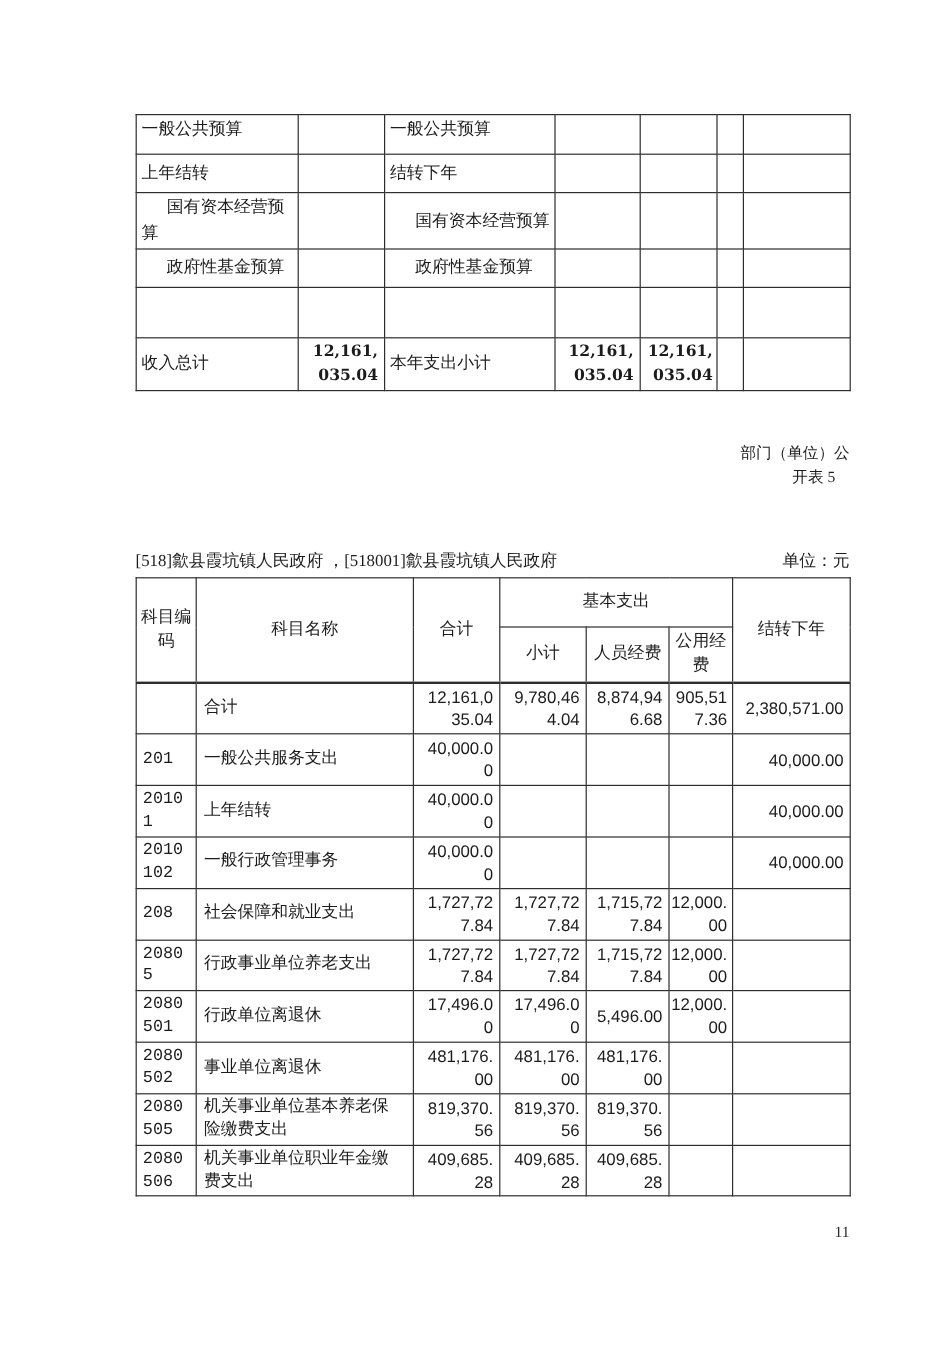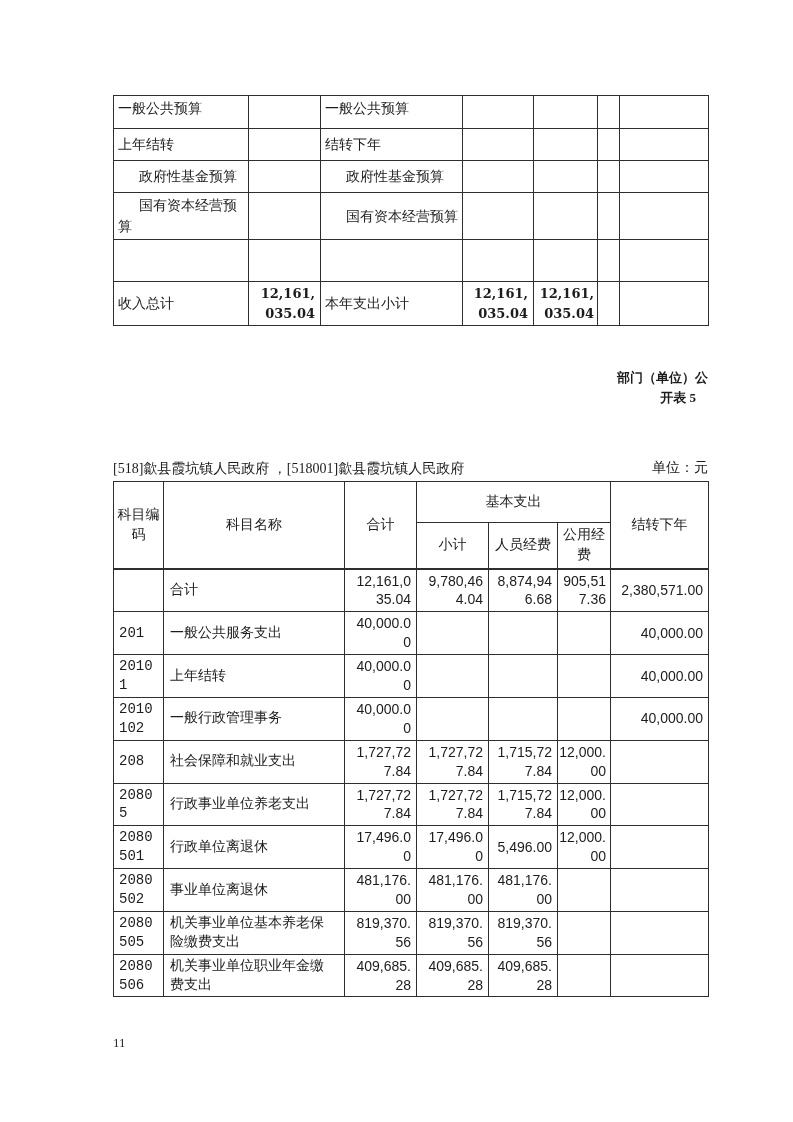--- a/index.html
+++ b/index.html
@@ -39,21 +39,21 @@
   .summary-table tr:nth-child(4) td { height:32px; }
   .summary-table tr:nth-child(5) td { height:42px; }
   .summary-table tr:nth-child(6) td { height:24px; }
   .summary-table tr:nth-child(7) td { height:44px; border-top:2px solid #2e2e2e; }
   .summary-table tr:nth-child(n+3):nth-child(-n+5) td.label { text-indent:1.5em; }
   .summary-table tr:nth-child(7) td.label {
     text-align:right; font-weight:bold; text-indent:0; padding:2px;
   }
 
   
-  .note { margin-top:42px; text-align:right; font-size:13px; line-height:1.5; color:#1c1c1c;font-weight:bold; }
+  .note { margin-top:42px; text-align:right; font-size:13px; line-height:1.5; color:#1c1c1c; }
   .note .l2 { padding-right:12px; }
   .title {
     margin-top:5px; text-align:center;
     font-size:23px; font-weight:bold; letter-spacing:1px;
     line-height:1.35;
   }
   .subhead { margin-top:4px; display:flex; justify-content:space-between; align-items:flex-end; }
   .org { width:378px; font-size:14px; line-height:1.4;margin-top:32px; }
   .unit { font-size:14px; padding-bottom:2px;margin-top:48px; }
 
@@ -70,21 +70,21 @@
     padding:2px 10px 2px 5px;
   }
   .main-table td.name { text-align:left; padding:2px 9px 2px 6px; }
   .main-table td.num {
     font-family:"Liberation Sans", sans-serif;
     text-align:right; word-break:break-all;
     padding:2px 5px;
   }
   .main-table td.num.public { padding:2px 4px 2px 1px; }
 
-  .pageno { margin-top:38px; text-align:left; font-size:13px; color:#2a2a2a; }
+  .pageno { margin-top:22px; text-align:right; font-size:13px; color:#2a2a2a; }
 </style>
 </head>
 <body>
 
 <div class="content">
 
   <table class="summary-table">
     <colgroup>
       <col style="width:135px">
         <col style="width:72px">
@@ -107,32 +107,32 @@
         <tr>
           <td class="label">上年结转</td>
           <td class="num"></td>
           <td class="label">结转下年</td>
           <td class="num"></td>
           <td class="num"></td>
           <td class="blank"></td>
           <td class="blank"></td>
         </tr>
         <tr>
+          <td class="label">国有资本经营预算</td>
+          <td class="num"></td>
+          <td class="label">国有资本经营预算</td>
+          <td class="num"></td>
+          <td class="num"></td>
+          <td class="blank"></td>
+          <td class="blank"></td>
+        </tr>
+        <tr>
           <td class="label">政府性基金预算</td>
           <td class="num"></td>
           <td class="label">政府性基金预算</td>
-          <td class="num"></td>
-          <td class="num"></td>
-          <td class="blank"></td>
-          <td class="blank"></td>
-        </tr>
-        <tr>
-          <td class="label">国有资本经营预算</td>
-          <td class="num"></td>
-          <td class="label">国有资本经营预算</td>
           <td class="num"></td>
           <td class="num"></td>
           <td class="blank"></td>
           <td class="blank"></td>
         </tr>
         <tr>
           <td class="label"></td>
           <td class="num"></td>
           <td class="label"></td>
           <td class="num"></td>

